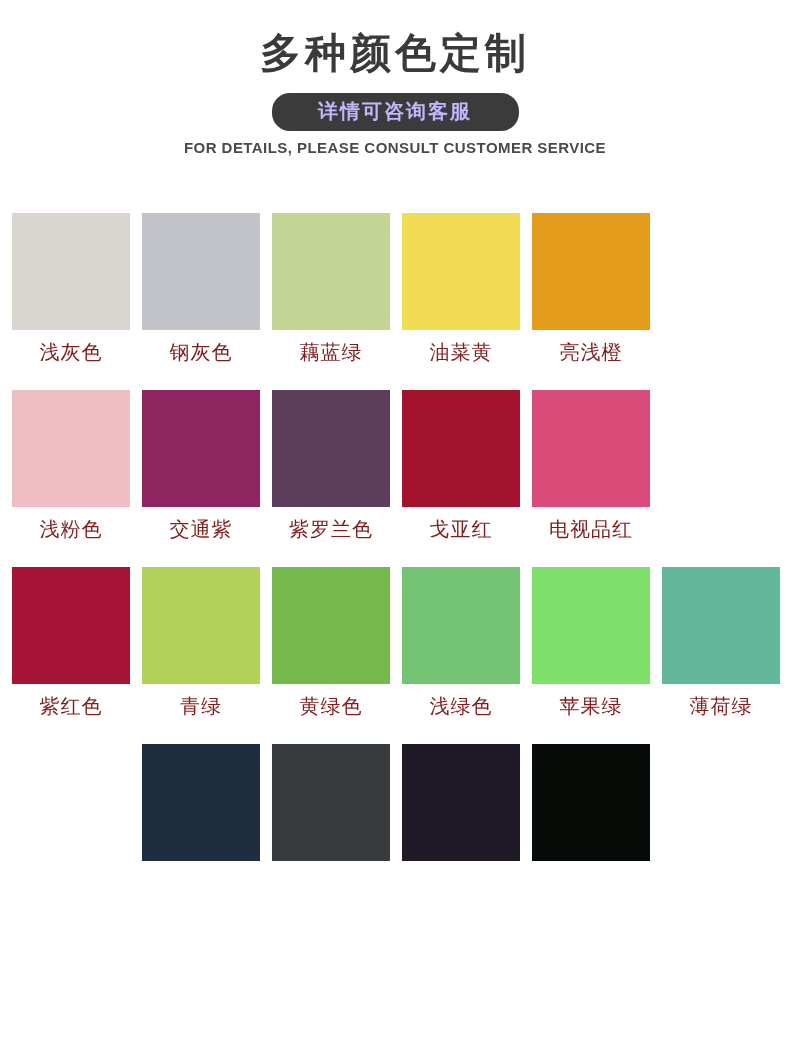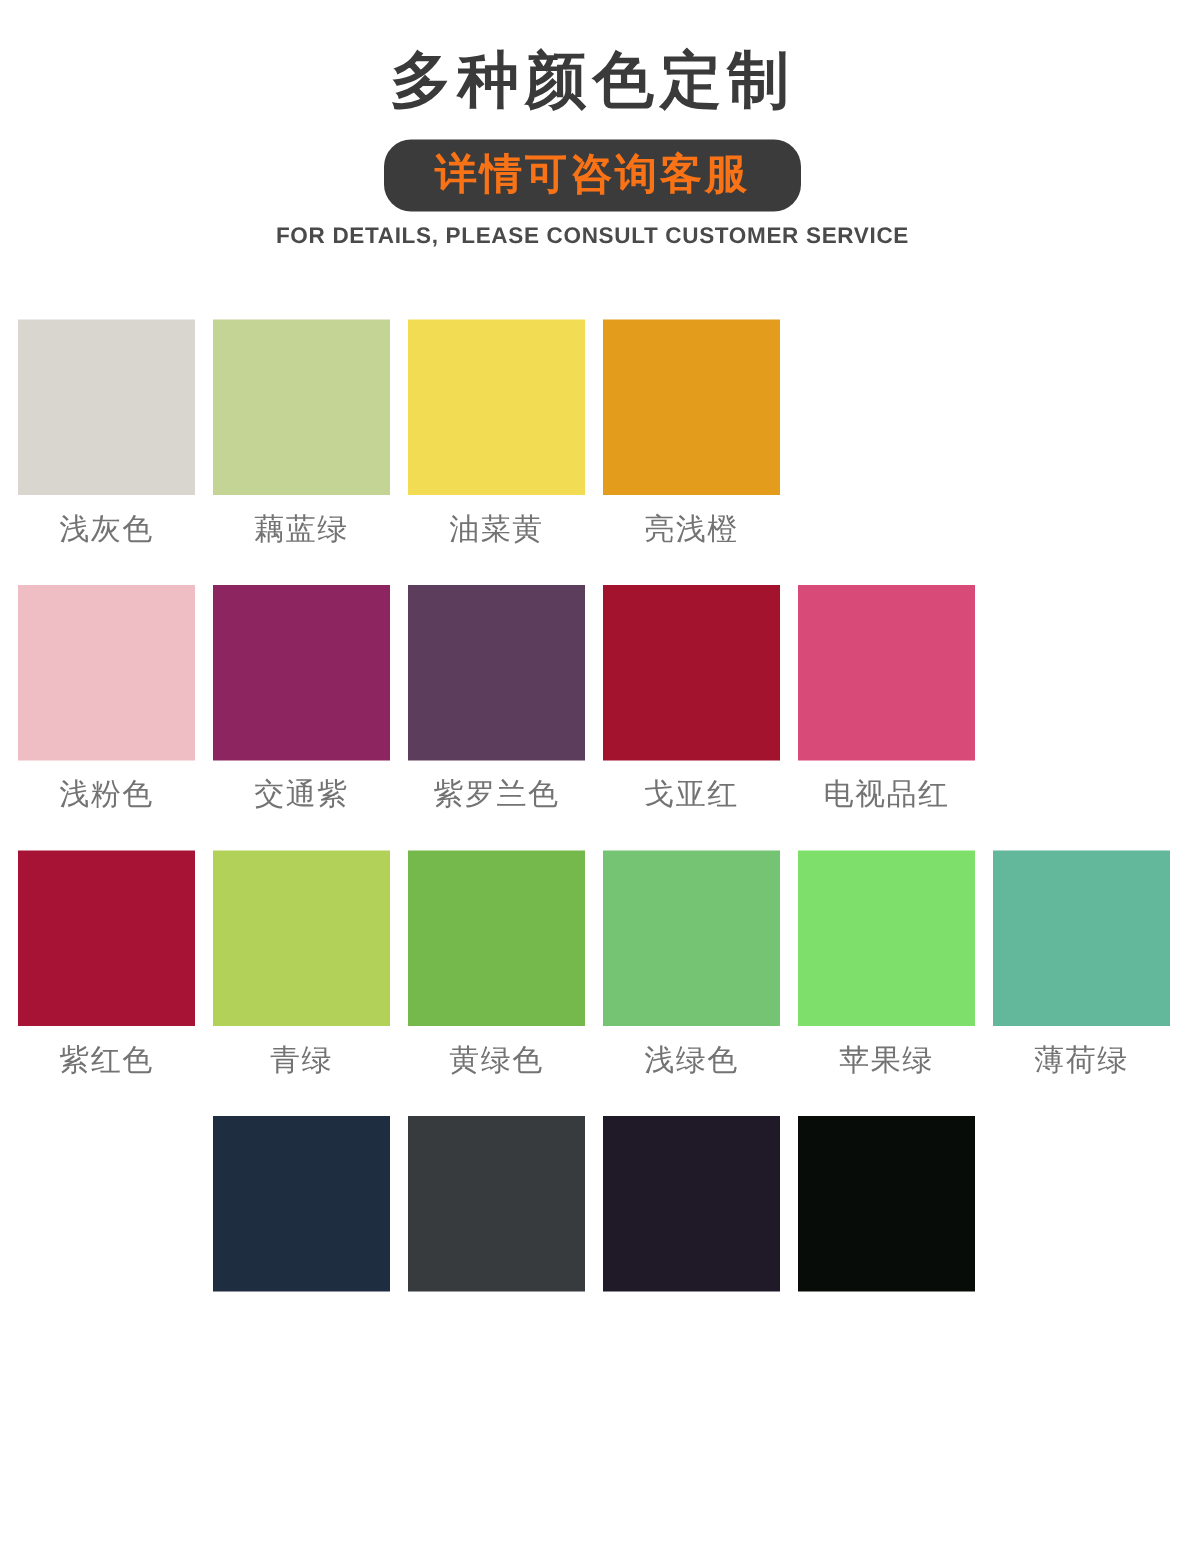--- a/index.html
+++ b/index.html
@@ -37,24 +37,24 @@
 
   .pill-wrap {
     margin-top: 16px;
     display: flex;
     justify-content: center;
   }
 
   .pill {
     display: inline-block;
     background: #3b3b3b;
-    color: #f97316;
+    color: #c4b5fd;
     border-radius: 18px;
     padding: 6px 34px 8px 34px;
-    font-size: 28px;
+    font-size: 20px;
     font-weight: bold;
     letter-spacing: 2px;
     line-height: 1.2;
     min-width: 247px;
     font-family: "DejaVu Sans", "Liberation Sans", sans-serif;
   }
 
   .subtitle-en {
     margin-top: 8px;
     font-size: 15px;
@@ -90,21 +90,21 @@
   .swatch-chip {
     width: 118px;
     height: 117px;
     display: block;
   }
 
   .swatch-label {
     margin-top: 10px;
     text-align: center;
     font-size: 20px;
-    color: #737373;
+    color: #7f1d1d;
     letter-spacing: 1px;
     line-height: 1.2;
     white-space: nowrap;
     font-family: "DejaVu Sans", "Liberation Sans", sans-serif;
   }
 </style>
 </head>
 <body>
 
 <div class="page">
@@ -119,20 +119,24 @@
     <div class="subtitle-en">FOR DETAILS, PLEASE CONSULT CUSTOMER SERVICE</div>
   </div>
 
   <div class="palette" id="palette">
       <div class="swatch-row">
         <div class="swatch-cell">
           <div class="swatch-chip" style="background: rgb(217, 214, 208);"></div>
           <div class="swatch-label">浅灰色</div>
         </div>
         <div class="swatch-cell">
+          <div class="swatch-chip" style="background: rgb(194, 194, 202);"></div>
+          <div class="swatch-label">钢灰色</div>
+        </div>
+        <div class="swatch-cell">
           <div class="swatch-chip" style="background: rgb(195, 212, 148);"></div>
           <div class="swatch-label">藕蓝绿</div>
         </div>
         <div class="swatch-cell">
           <div class="swatch-chip" style="background: rgb(241, 220, 83);"></div>
           <div class="swatch-label">油菜黄</div>
         </div>
         <div class="swatch-cell">
           <div class="swatch-chip" style="background: rgb(227, 156, 27);"></div>
           <div class="swatch-label">亮浅橙</div>

